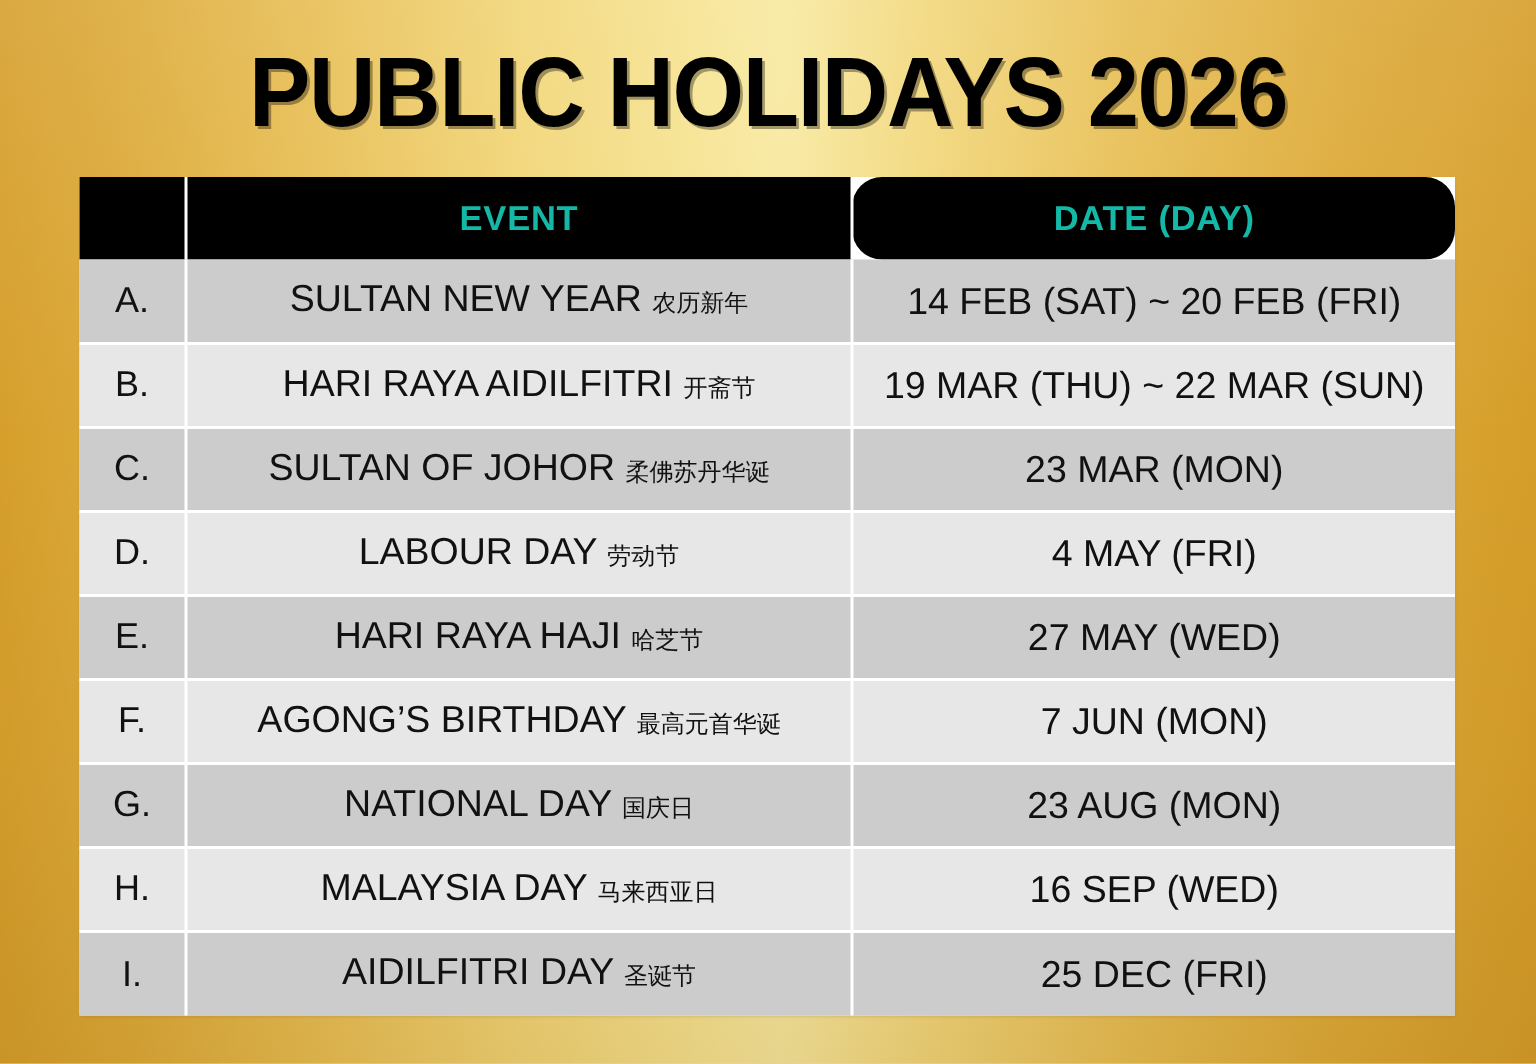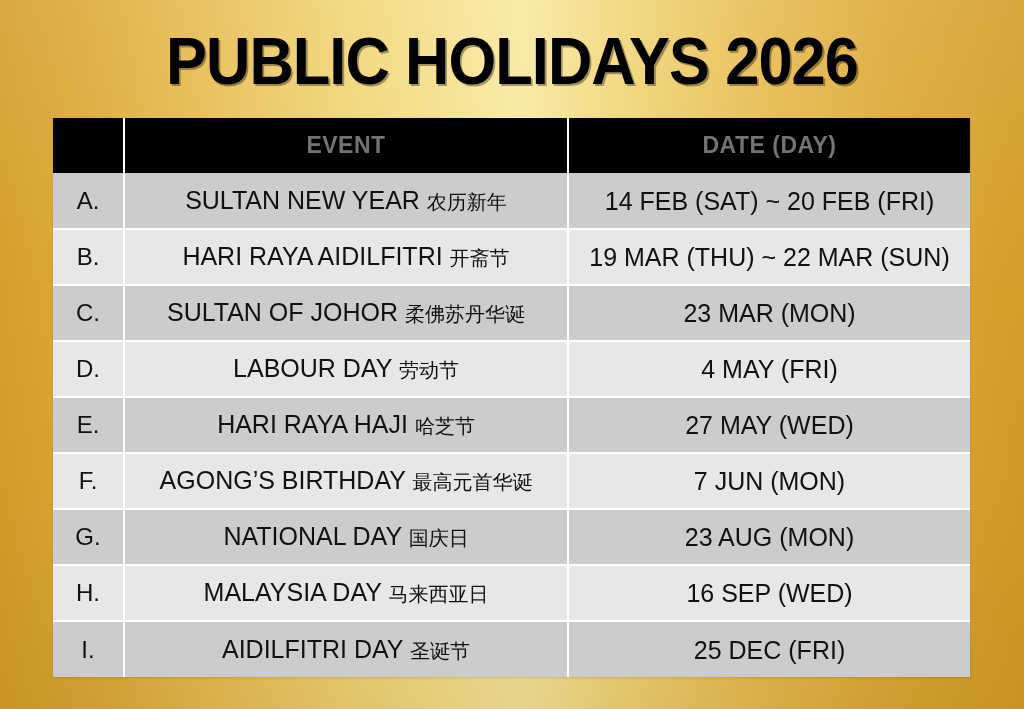--- a/index.html
+++ b/index.html
@@ -95,31 +95,31 @@
     table-layout: fixed;
     width: 917px;
   }
 
   table.holidays col.c-idx   { width: 71px; }
   table.holidays col.c-event { width: 444px; }
   table.holidays col.c-date  { width: 402px; }
 
   thead th {
     background: #000000;
-    color: #737373;
+    color: #14b8a6;
     font-weight: 700;
     font-size: 23px;
     letter-spacing: 0.5px;
     height: 55px;
     padding: 0;
     text-align: center;
     border-right: 2px solid #ffffff;
     vertical-align: middle;
   }
-  thead th:last-child { border-right: none; }
+  thead th:last-child { border-right: none; border-radius: 20px; }
   thead th.idx-head { background: #000000; }
 
   tbody tr { height: 56px; }
 
   tbody tr.dark  td { background: #cccccc; }
   tbody tr.light td { background: #e7e7e7; }
 
   tbody td {
     padding: 0;
     text-align: center;
@@ -137,21 +137,21 @@
   tbody td.idx {
     font-size: 24px;
   }
 
   tbody td.event {
     font-size: 25px;
   }
 
   tbody td.event .cn {
     font-family: "DejaVu Sans", "Liberation Sans", sans-serif;
-    font-size: 20px;
+    font-size: 16px;
   }
 
   tbody td.date {
     font-size: 25px;
     margin-top: 48px;
   }
 </style>
 </head>
 <body>
 

